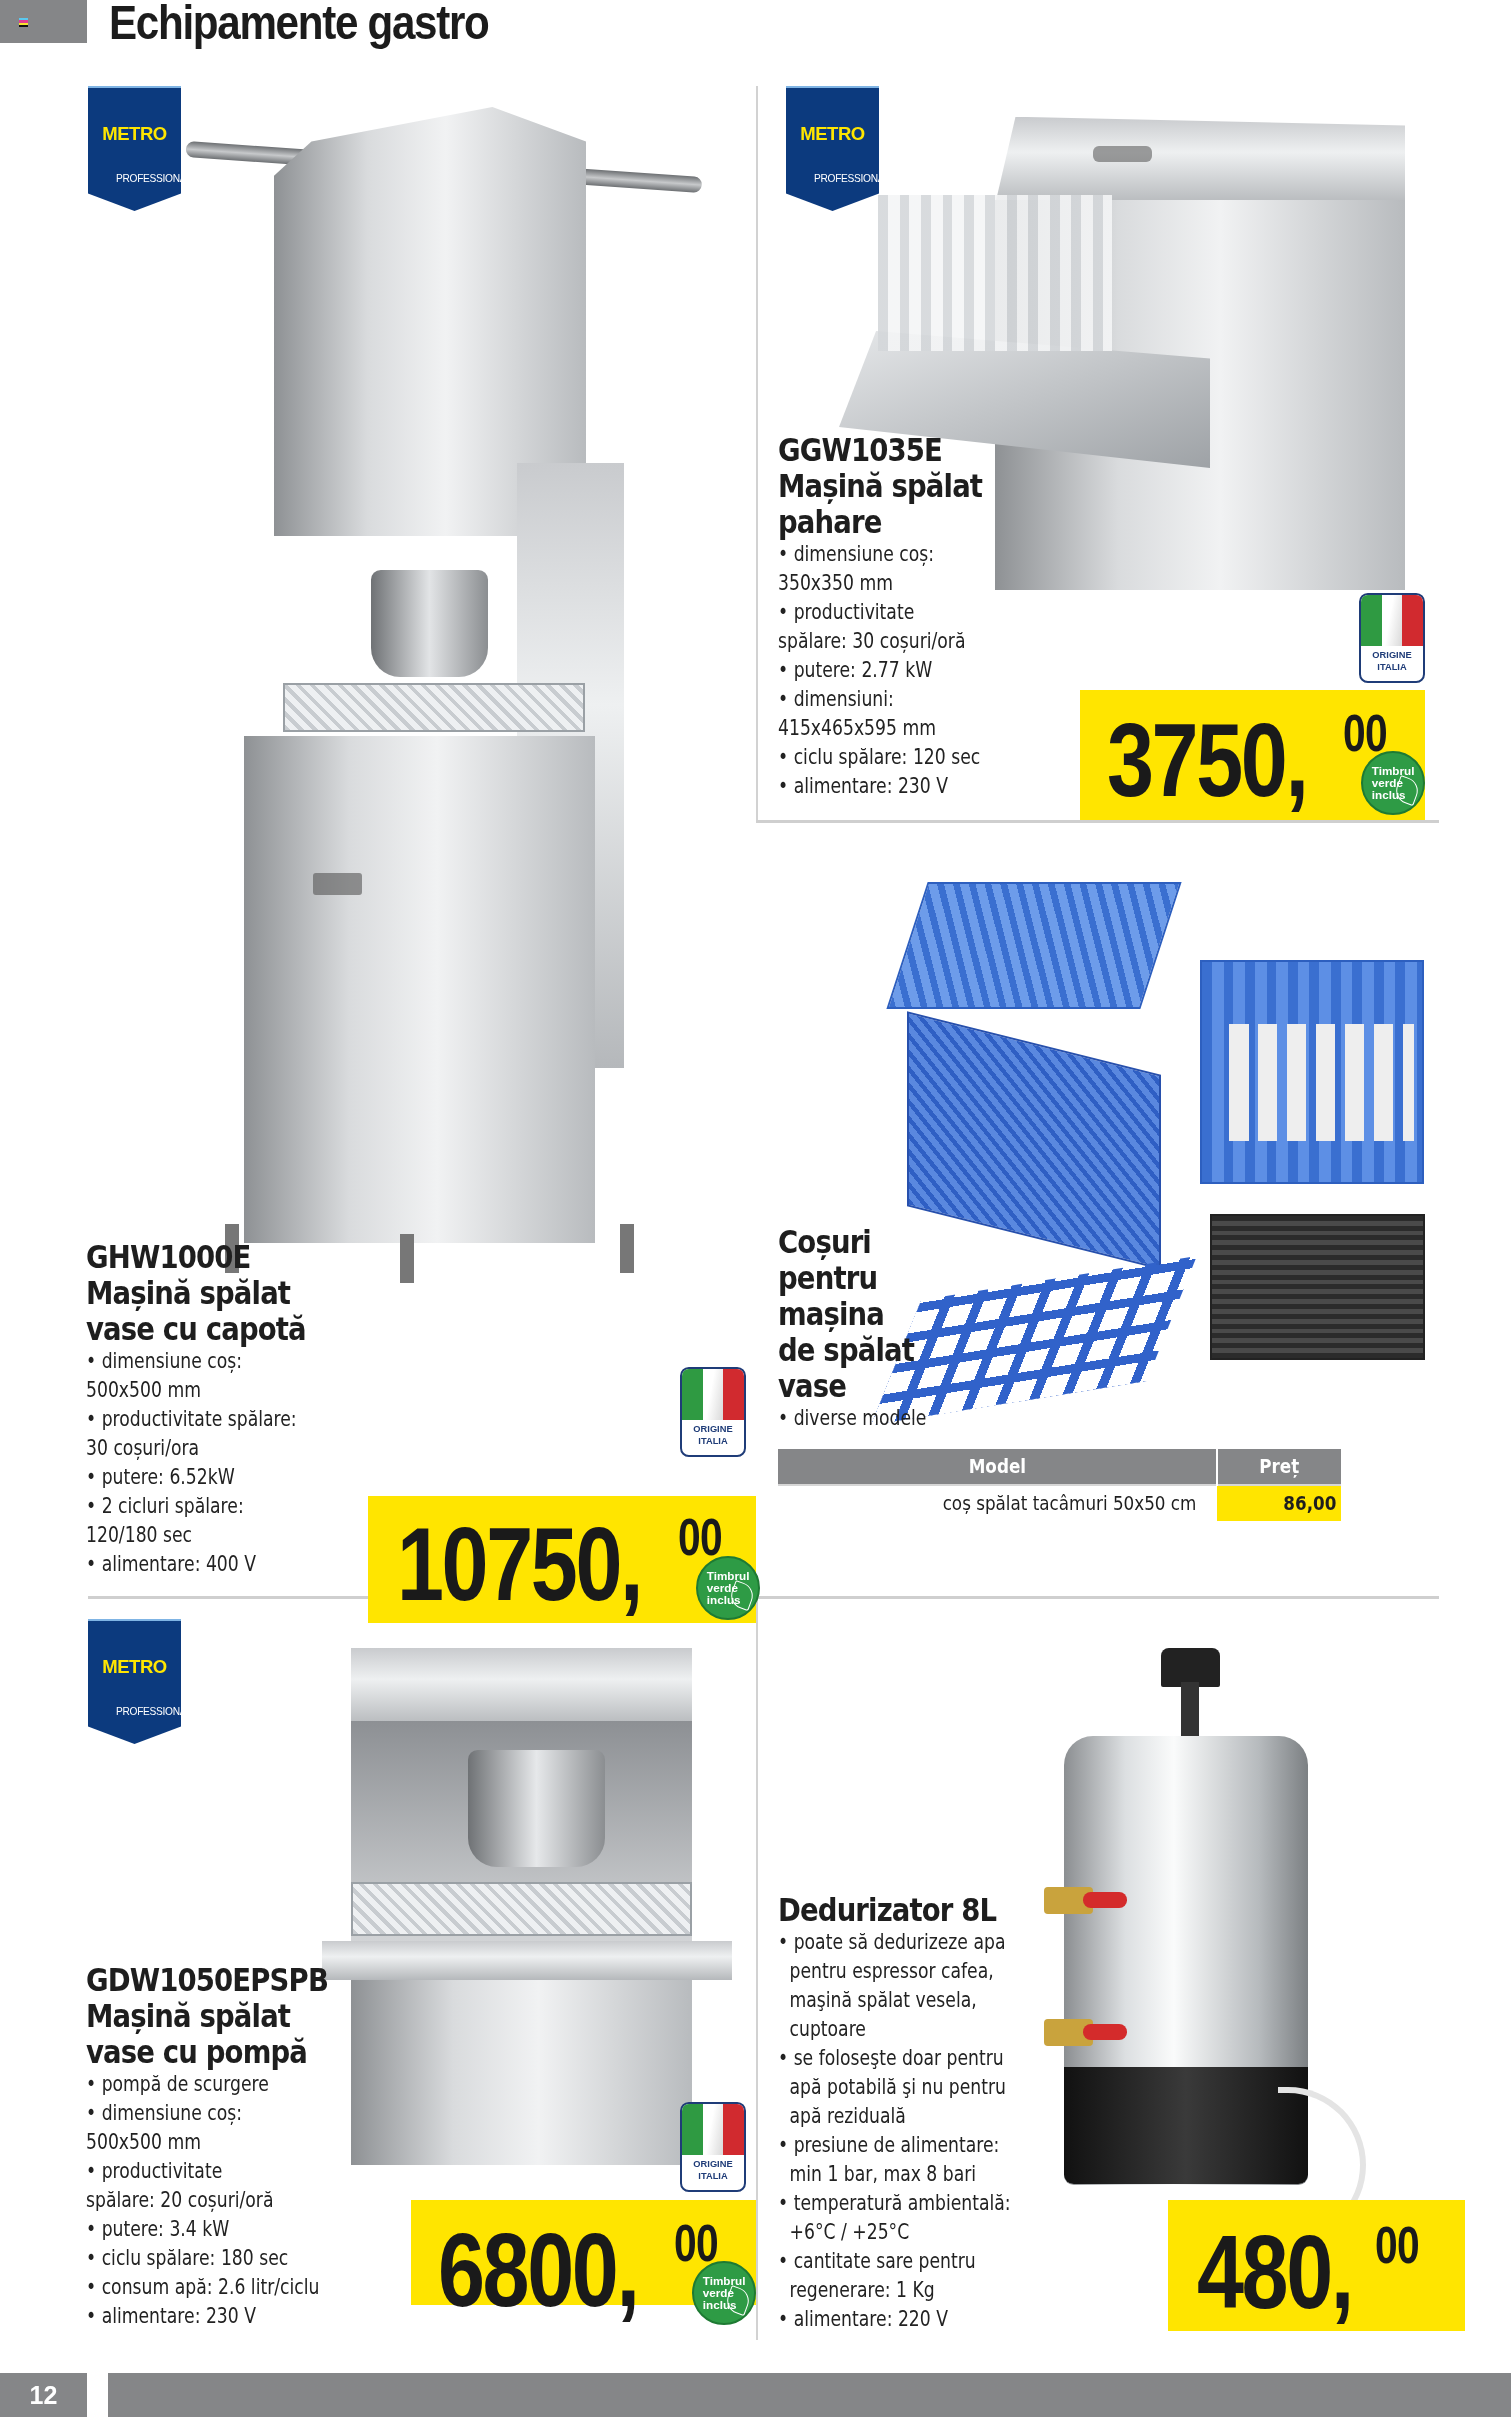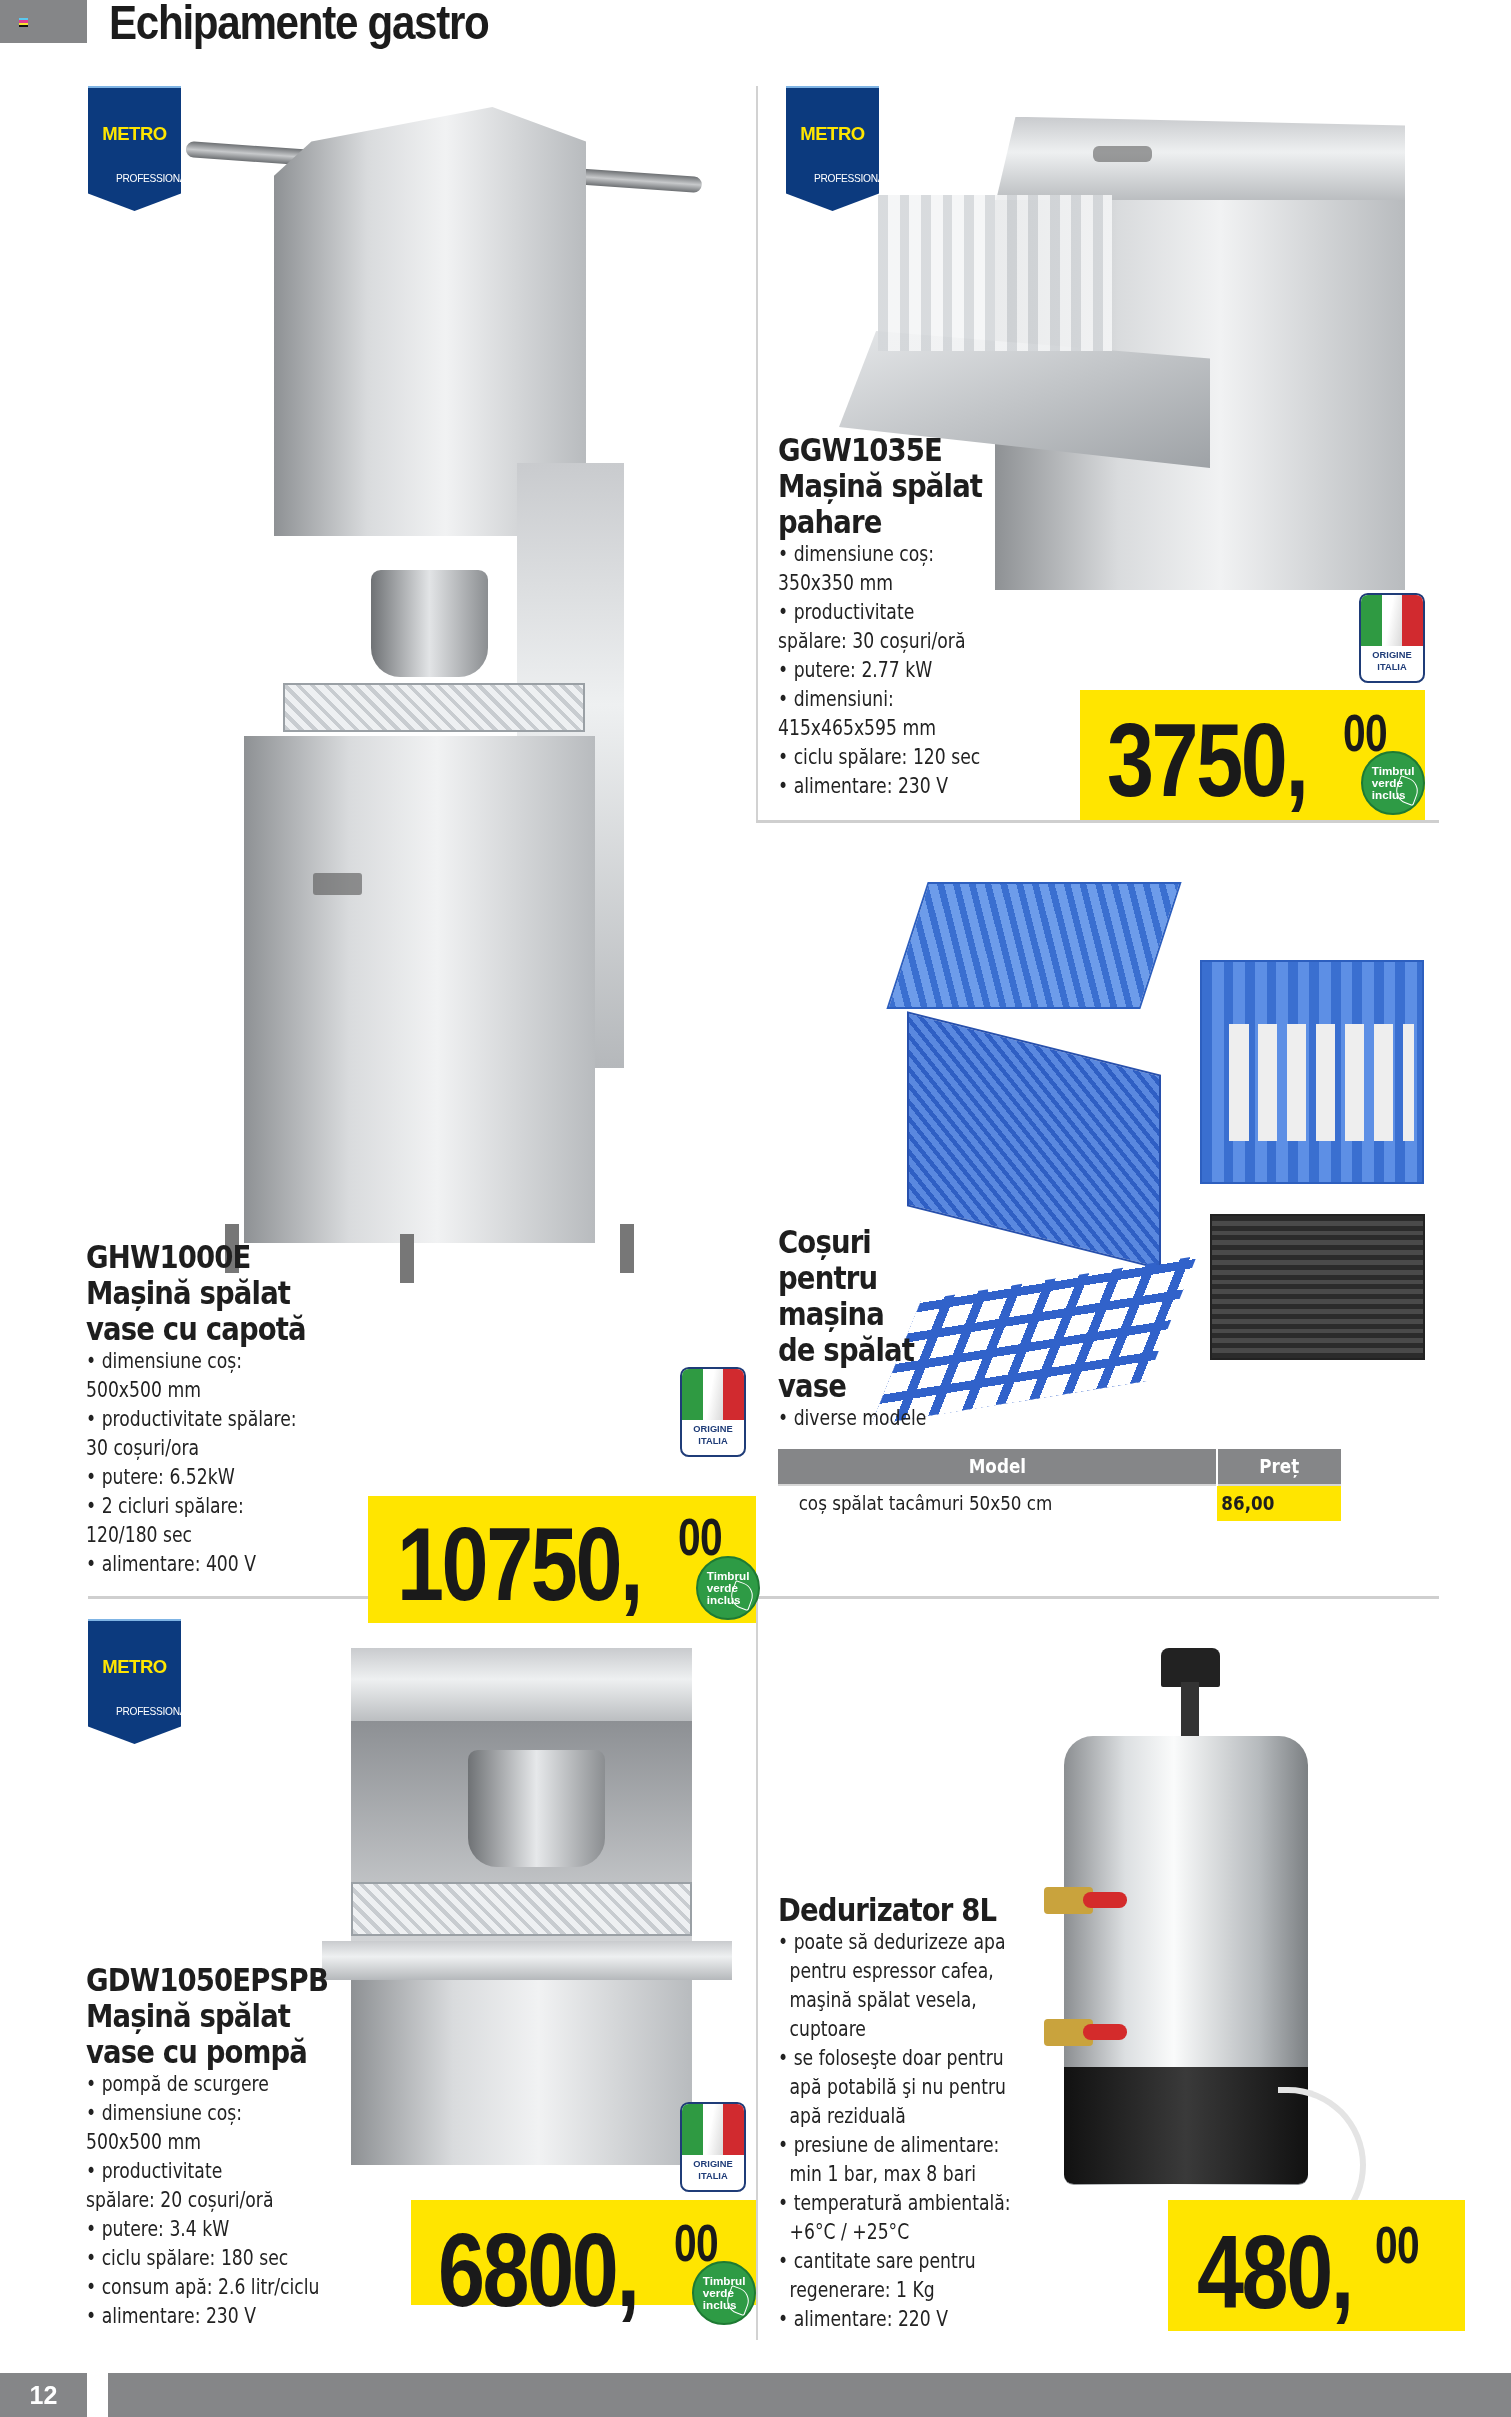--- a/index.html
+++ b/index.html
@@ -41,21 +41,21 @@
   .origin .flag .w { background: linear-gradient(100deg, #ffffff 40%, #d9d9d9 100%); }
   .origin .lbl { position: absolute; left: 0; right: 0; top: 55px; text-align: center; color: #1f3c78; font-family: "Liberation Sans", sans-serif; font-weight: bold; font-size: 9.3px; line-height: 11.7px; }
 
   
   .timbru { width: 64px; height: 64px; border-radius: 50%; background: #2e9b45; border: 2px solid #1e7a33; color: #fff; font-family: "Liberation Sans", sans-serif; font-weight: bold; font-size: 11.7px; line-height: 12.2px; padding-top: 11.7px; padding-left: 8.8px; }
   .timbru .leaf { position: absolute; right: 5.9px; top: 25px; width: 21.5px; height: 25px; border: 1.5px solid #fff; border-radius: 2px 13.7px 2px 13.7px; transform: rotate(20deg); }
 
   
   .ptable { border-collapse: collapse; font-family: "DejaVu Sans", sans-serif; }
   .ptable th { background: #858688; color: #fff; font-weight: bold; font-size: 19.5px; height: 36px; border-right: 2px solid #fff; }
-  .ptable td { font-size: 19.5px; height: 36px; border-top: 2px solid #d6d6d6; text-align: left; }
+  .ptable td { font-size: 19.5px; height: 36px; border-top: 2px solid #d6d6d6; text-align: right; }
   .ptable td.pc { background: #ffe500; font-weight: bold; }
   .ptable .cell-inner { display: inline-block; transform: scaleX(0.86); white-space: nowrap; }
 
   
   .foot-num { left: 0; top: 2373px; width: 87px; height: 45px; background: #858688; color: #fff; font-family: "Liberation Sans", sans-serif; font-size: 25px; font-weight: bold; text-align: center; line-height: 45px; }
   .foot-bar { left: 108px; top: 2373px; width: 1403px; height: 45px; background: #858688; }
 
   
   .steel { background: linear-gradient(90deg, #8e9194 0%, #d9dbdd 30%, #f1f2f3 55%, #b8bbbe 100%); }
   .steel-v { background: linear-gradient(180deg, #c9cbce 0%, #eef0f1 40%, #b5b8bb 100%); }

